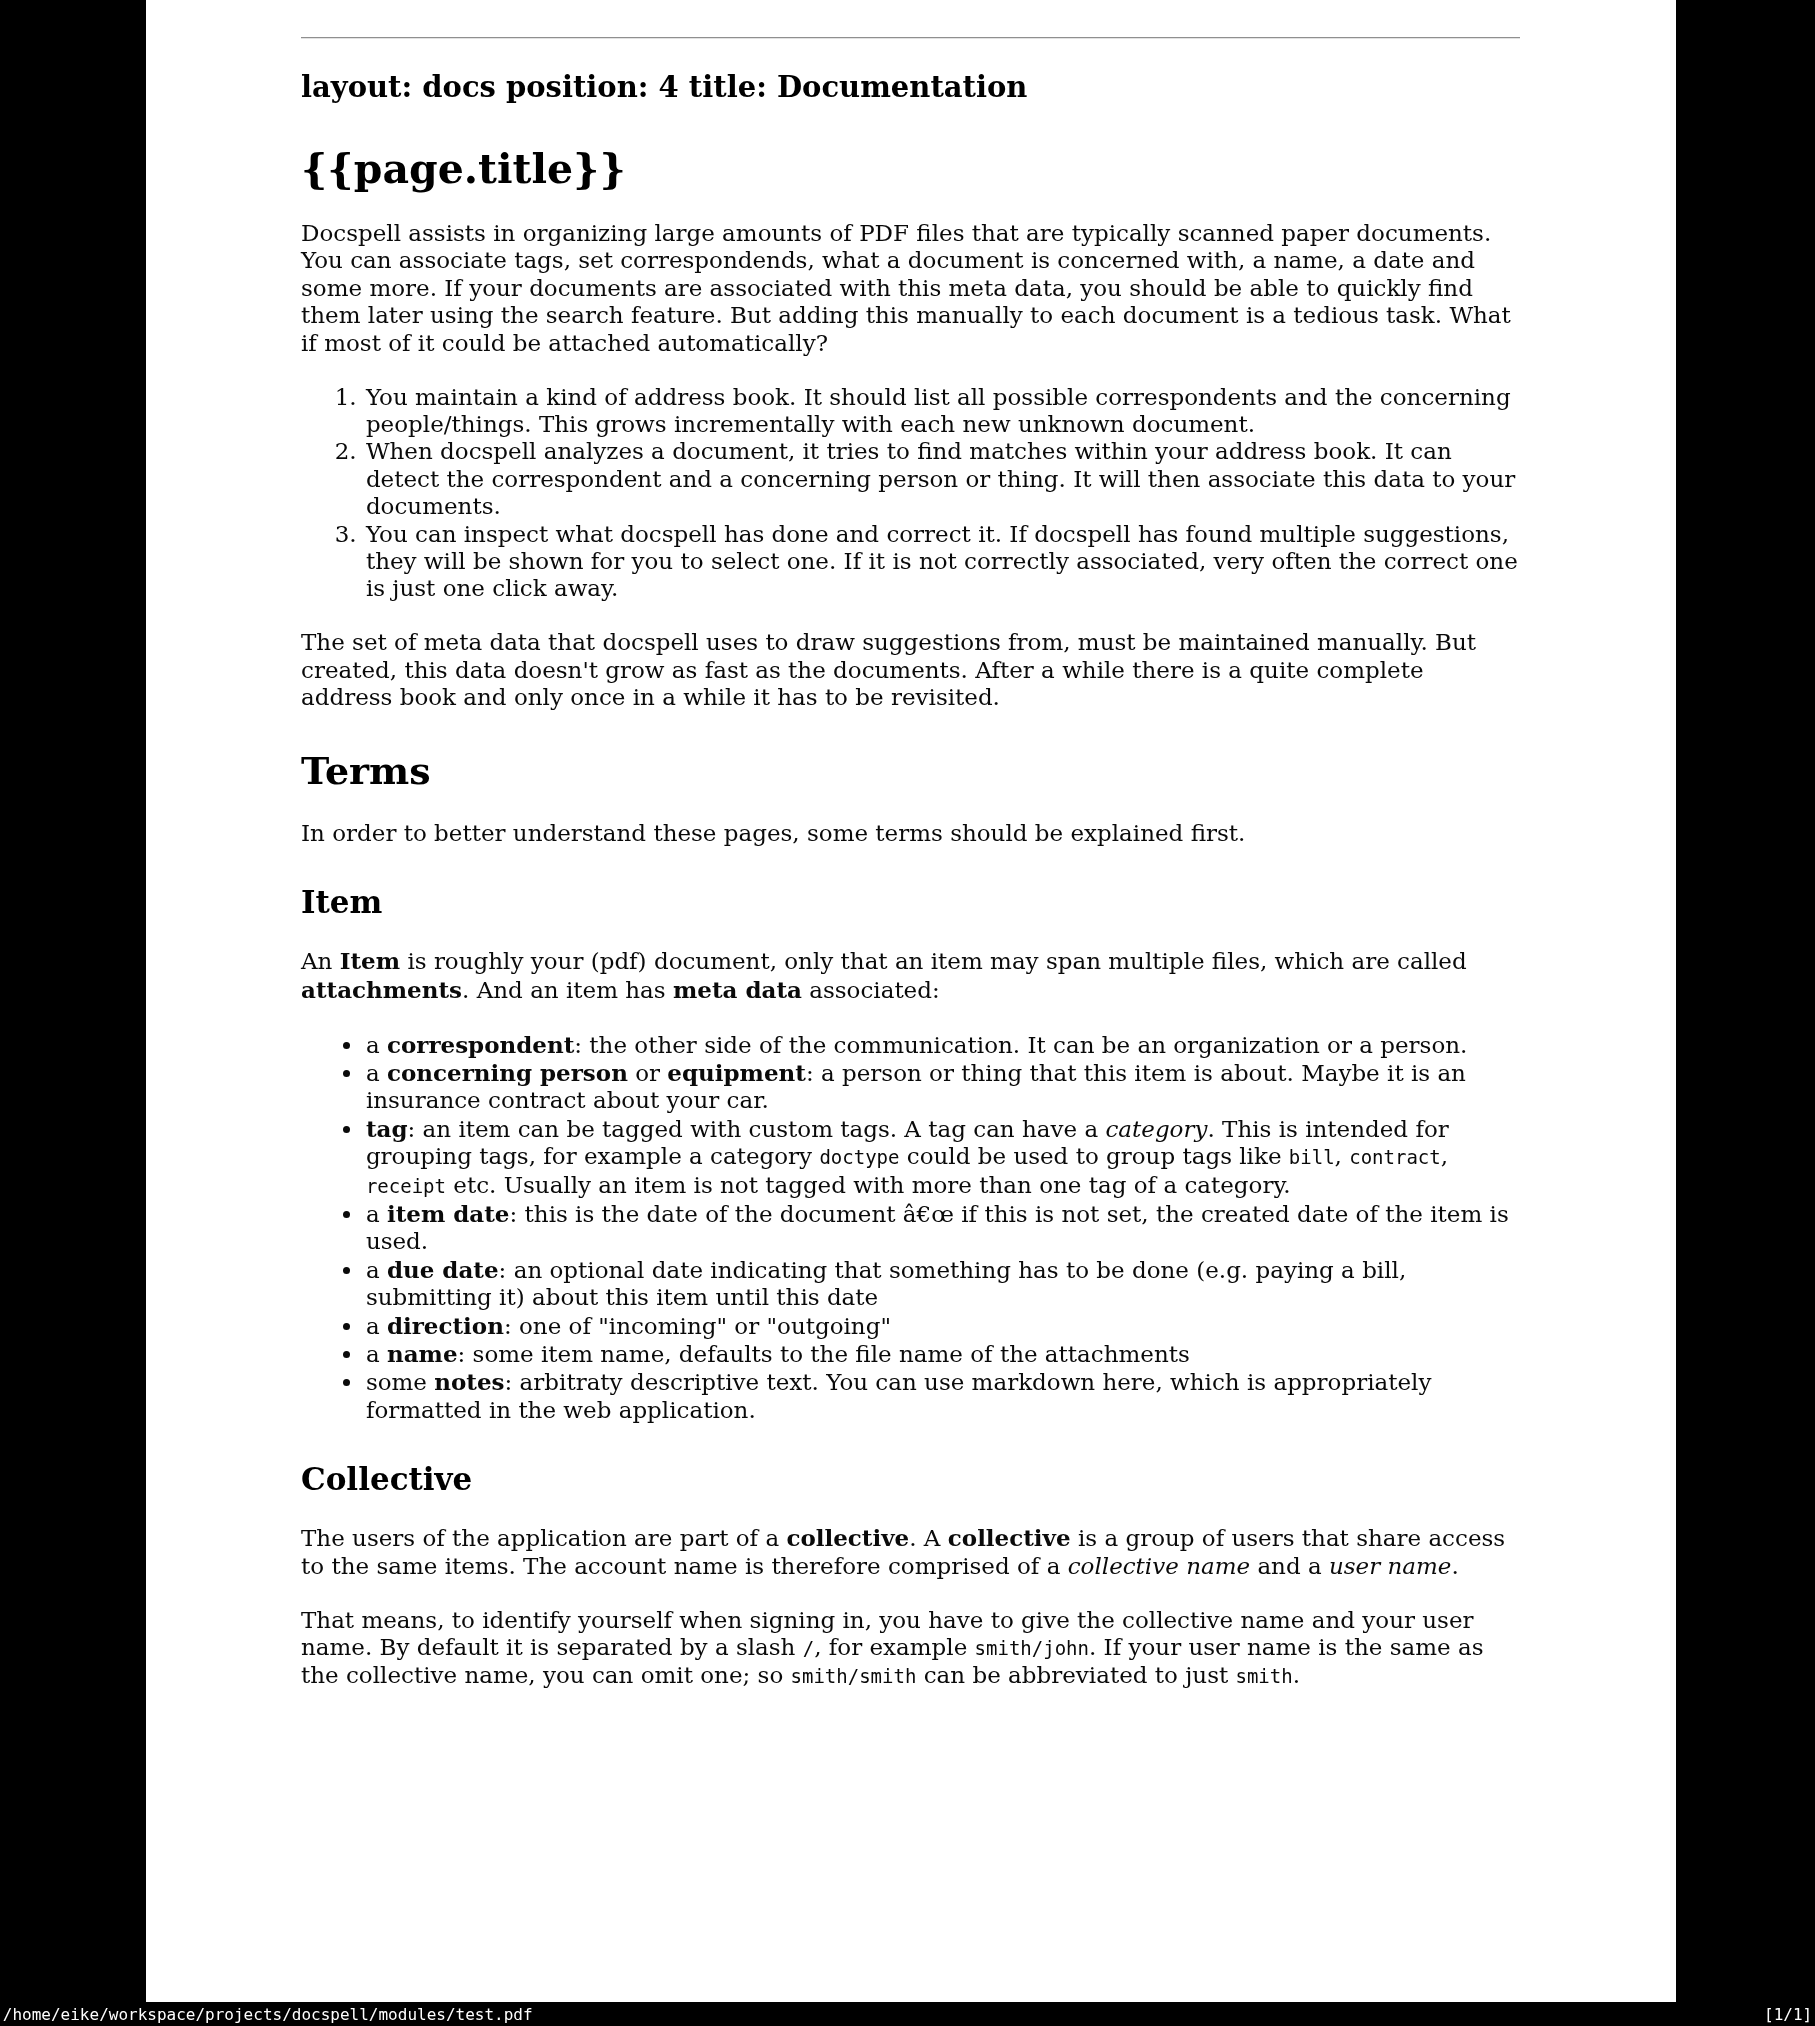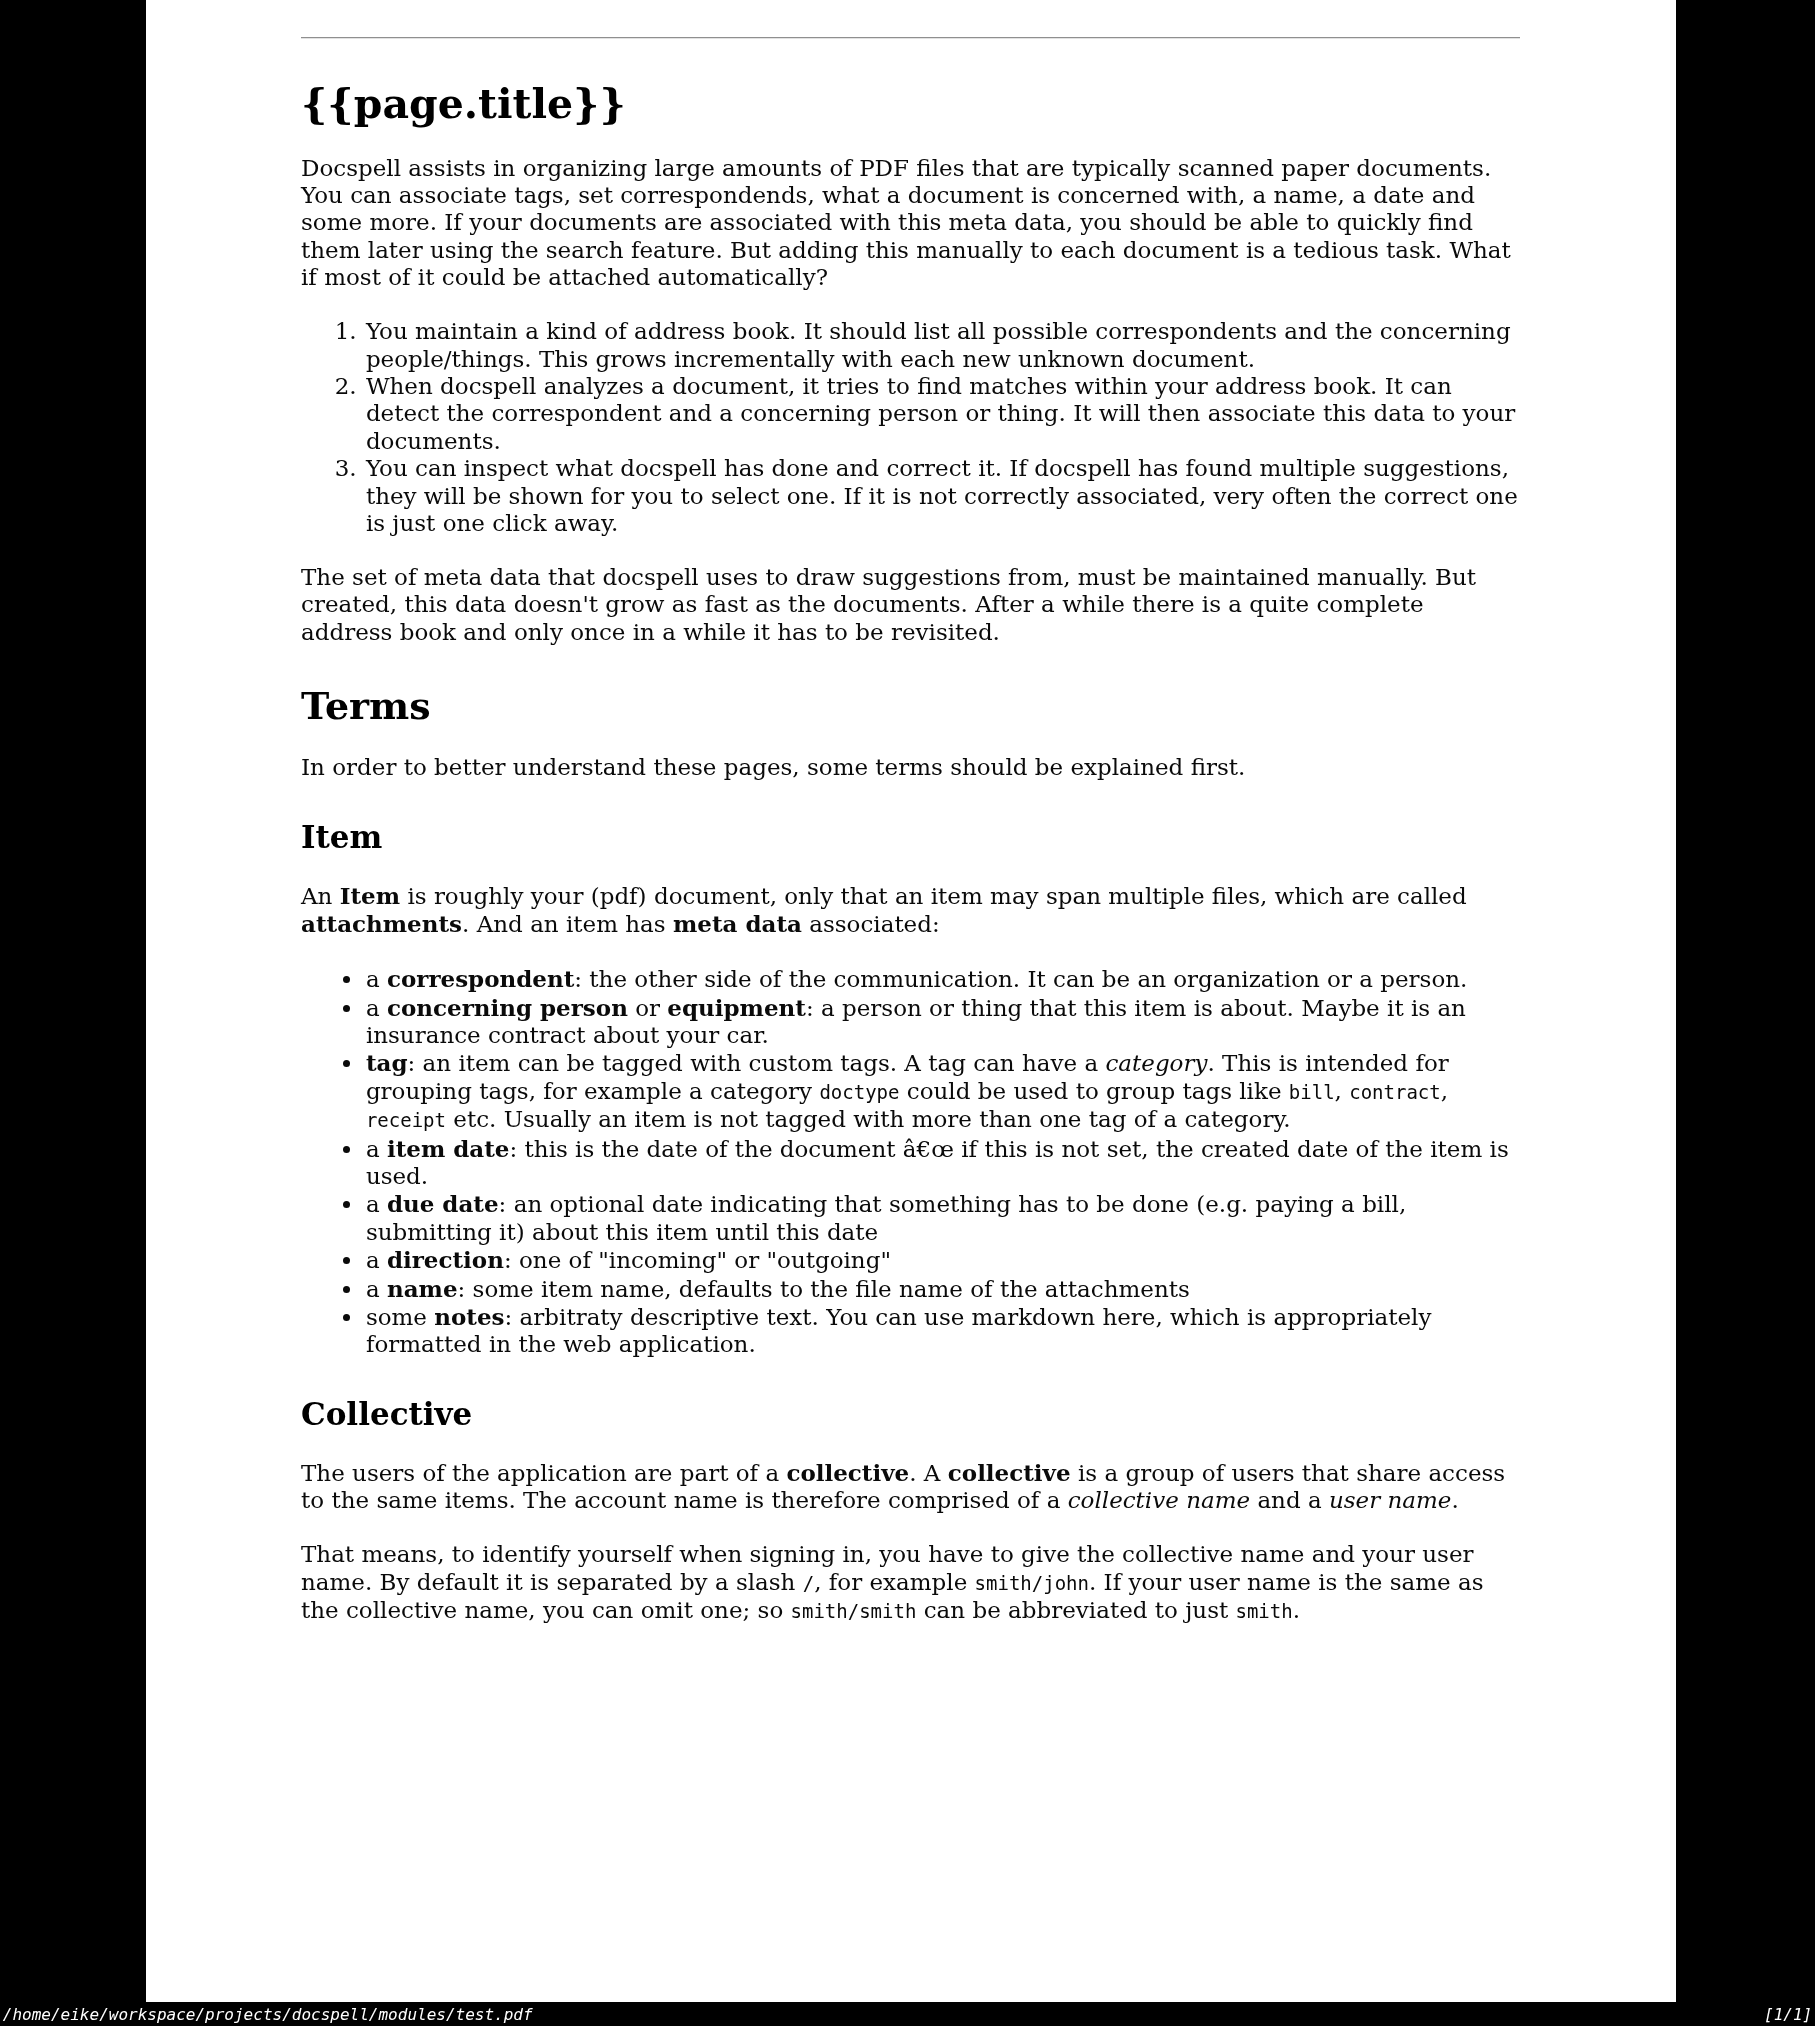--- a/index.html
+++ b/index.html
@@ -46,30 +46,30 @@
   .content em { }
   .content strong { font-weight: bold; }
   .statusbar {
     position: absolute; left: 0; top: 2002px;
     width: 1815px; height: 24.6px;
     background: #000; color: #fff;
     font-family: "DejaVu Sans Mono", monospace;
     font-size: 16px;
     display: flex; justify-content: space-between; align-items: center;
     padding: 0 2.8px;
-    font-style: italic;
   }
 </style>
 </head>
 <body>
 
 <div class="viewer">
   <div class="pdf-page">
     <div class="content">
         <hr class="rule">
+        <h4><span>layout: docs position: 4 title: Documentation</span></h4>
         <h1><span>{{page.title}}</span></h1>
         <p><span>Docspell assists in organizing large amounts of PDF files that are typically scanned paper documents. You can associate tags, set correspondends, what a document is concerned with, a name, a date and some more. If your documents are associated with this meta data, you should be able to quickly find them later using the search feature. But adding this manually to each document is a tedious task. What if most of it could be attached automatically?</span></p>
         <ol>
           <li><span>You maintain a kind of address book. It should list all possible correspondents and the concerning people/things. This grows incrementally with each new unknown document.</span></li>
           <li><span>When docspell analyzes a document, it tries to find matches within your address book. It can detect the correspondent and a concerning person or thing. It will then associate this data to your documents.</span></li>
           <li><span>You can inspect what docspell has done and correct it. If docspell has found multiple suggestions, they will be shown for you to select one. If it is not correctly associated, very often the correct one is just one click away.</span></li>
         </ol>
         <p><span>The set of meta data that docspell uses to draw suggestions from, must be maintained manually. But created, this data doesn't grow as fast as the documents. After a while there is a quite complete address book and only once in a while it has to be revisited.</span></p>
         <h2><span>Terms</span></h2>
         <p><span>In order to better understand these pages, some terms should be explained first.</span></p>

